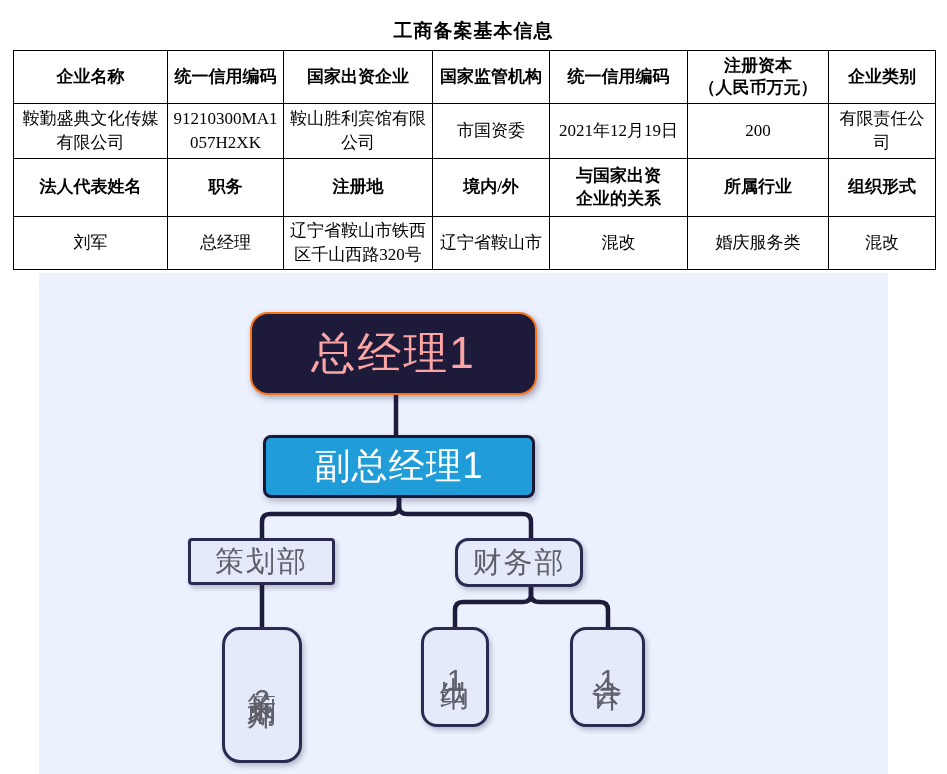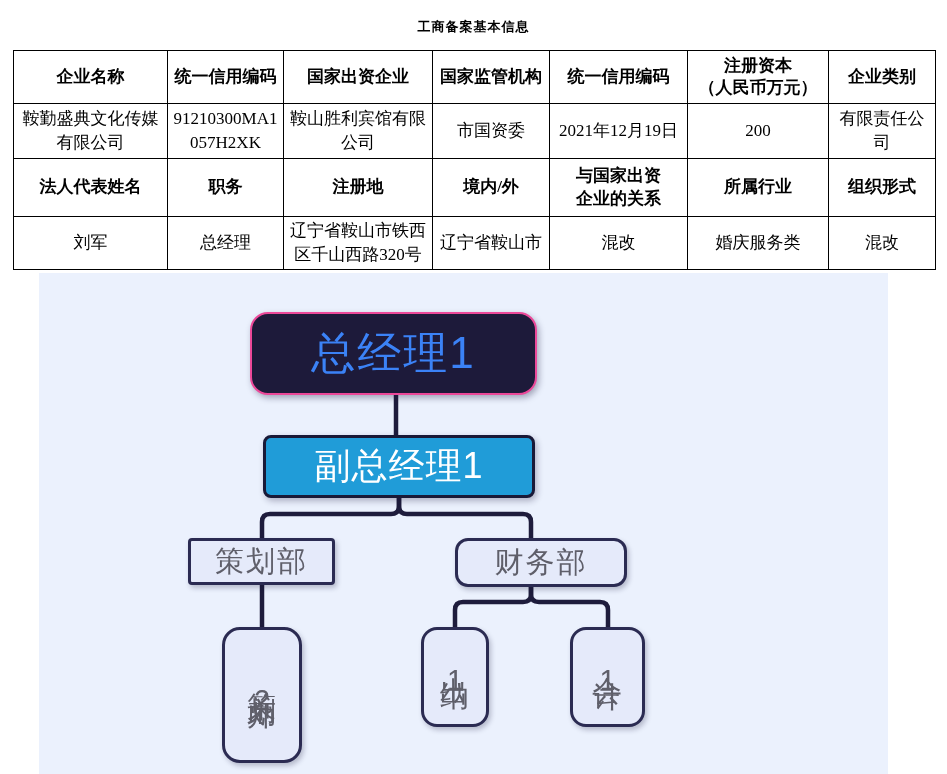--- a/index.html
+++ b/index.html
@@ -3,21 +3,21 @@
 <meta charset="utf-8">
 <style>
   html,body { margin:0; padding:0; background:#ffffff; }
   #canvas {
     position:relative; width:947px; height:774px; background:#ffffff;
     font-family:"Liberation Serif","DejaVu Serif",serif; color:#000;
     overflow:hidden;
   }
   .doc-title {
     position:absolute; top:18px; left:0; width:947px;
-    text-align:center; font-weight:bold; font-size:13px; letter-spacing:1px;
+    text-align:center; font-weight:bold; font-size:19px; letter-spacing:1px;
   }
   table.info {
     position:absolute; left:13px; top:50px; width:922px;
     border-collapse:collapse; table-layout:fixed;
   }
   table.info td {
     border:1px solid #000; text-align:center; vertical-align:middle;
     font-size:17px; padding:2px 4px; line-height:1.4;
     word-break:break-all; white-space:pre-line; overflow:hidden;
   }
@@ -29,36 +29,36 @@
     font-family:"Liberation Sans","DejaVu Sans",sans-serif;
   }
   .chart-panel svg.connectors { position:absolute; left:0; top:0; }
   .node {
     position:absolute; box-sizing:border-box;
     display:flex; align-items:center; justify-content:center;
     text-align:center;
   }
   .node-l1 {
     left:211px; top:39px; width:287px; height:83px;
-    background:#1d1a3a; border:2px solid #ec4899; border-radius:18px;
-    color:#3b82f6; font-size:44px; letter-spacing:2px;
+    background:#1d1a3a; border:2px solid #f97316; border-radius:18px;
+    color:#fca5a5; font-size:44px; letter-spacing:2px;
     box-shadow:2px 3px 6px rgba(25,22,60,0.35);
   }
   .node-l2 {
     left:224px; top:162px; width:272px; height:63px;
     background:#209cd8; border:3px solid #191937; border-radius:8px;
     color:#ffffff; font-size:36px; letter-spacing:1px;
     box-shadow:2px 3px 6px rgba(25,22,60,0.3);
   }
   .node-leaf {
     background:#e5eafa; border:3px solid #2b2b52; color:#5f5f6a;
     box-shadow:2px 3px 5px rgba(25,22,60,0.25);
   }
   .node-planning  { left:149px; top:265px; width:147px; height:47px; border-radius:4px; font-size:29px; letter-spacing:2px; }
-  .node-finance   { left:416px; top:265px; width:172px; height:49px; border-radius:13px; font-size:29px; letter-spacing:2px; }
+  .node-finance   { left:416px; top:265px; width:128px; height:49px; border-radius:13px; font-size:29px; letter-spacing:2px; }
   .node-planner   { left:183px; top:354px; width:80px;  height:136px; border-radius:18px; font-size:29px; }
   .node-cashier   { left:382px; top:354px; width:68px;  height:100px; border-radius:16px; font-size:29px; }
   .node-accountant{ left:531px; top:354px; width:75px;  height:100px; border-radius:16px; font-size:29px; }
   .vtext { writing-mode:vertical-rl; text-orientation:upright; letter-spacing:5px; }
 </style>
 </head>
 <body>
 
 <div id="canvas">
 

